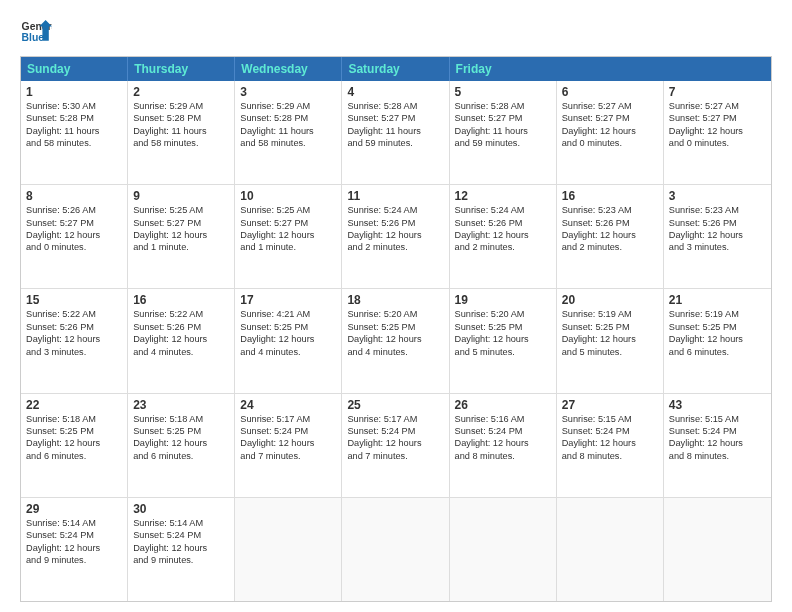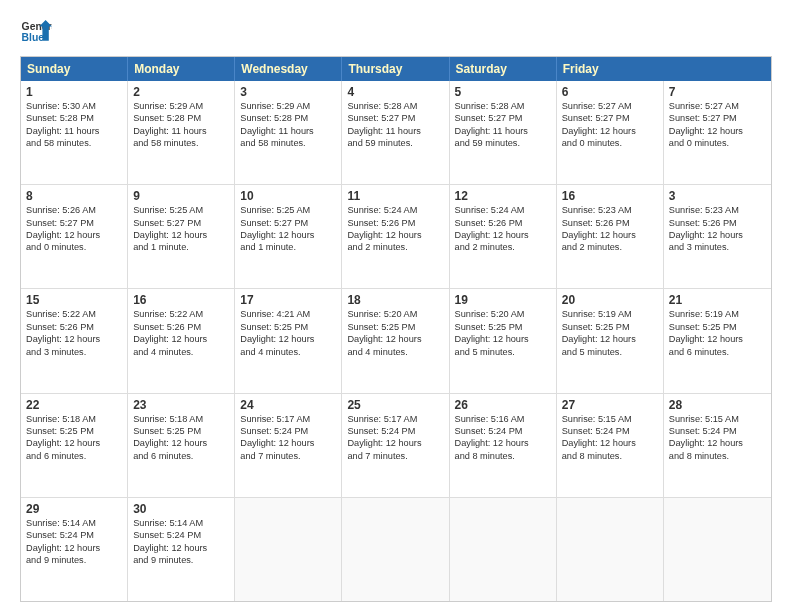--- a/index.html
+++ b/index.html
@@ -49,21 +49,21 @@
       display: flex;
       flex-direction: column;
       border: 1px solid #ccc;
     }
     .cal-header {
       display: grid;
       grid-template-columns: repeat(7, 1fr);
       background: #2b6cb0;
     }
     .cal-header-cell {
-      color: #fef9c3;
+      color: #5eead4;
       font-size: 12px;
       font-weight: bold;
       padding: 5px 6px;
       border-right: 1px solid #4a86c8;
     }
     .cal-header-cell:last-child {
       border-right: none;
     }
     .cal-body {
       flex: 1;
@@ -120,23 +120,22 @@
     </div>
     <div class="title-block">
       <div class="month-title"></div>
       <div class="location"></div>
     </div>
   </div>
 
   <div class="calendar">
     <div class="cal-header">
     <div class="cal-header-cell">Sunday</div>
-        <div class="cal-header-cell">Monday</div>
+        <div class="cal-header-cell">Thursday</div>
         <div class="cal-header-cell">Wednesday</div>
-        <div class="cal-header-cell">Thursday</div>
         <div class="cal-header-cell">Saturday</div>
         <div class="cal-header-cell">Friday</div>
       </div>
     <div class="cal-body">
     <div class="cal-row">
           <div class="cal-cell">
             <span class="day-num">1</span>
             <span class="cell-line">Sunrise: 5:30 AM</span>
             <span class="cell-line">Sunset: 5:28 PM</span>
             <span class="cell-line">Daylight: 11 hours</span>
@@ -324,21 +323,21 @@
             <span class="cell-line">and 8 minutes.</span>
           </div>
           <div class="cal-cell">
             <span class="day-num">27</span>
             <span class="cell-line">Sunrise: 5:15 AM</span>
             <span class="cell-line">Sunset: 5:24 PM</span>
             <span class="cell-line">Daylight: 12 hours</span>
             <span class="cell-line">and 8 minutes.</span>
           </div>
           <div class="cal-cell">
-            <span class="day-num">28</span>
+            <span class="day-num">43</span>
             <span class="cell-line">Sunrise: 5:15 AM</span>
             <span class="cell-line">Sunset: 5:24 PM</span>
             <span class="cell-line">Daylight: 12 hours</span>
             <span class="cell-line">and 8 minutes.</span>
           </div>
         </div>
         <div class="cal-row">
           <div class="cal-cell">
             <span class="day-num">29</span>
             <span class="cell-line">Sunrise: 5:14 AM</span>

